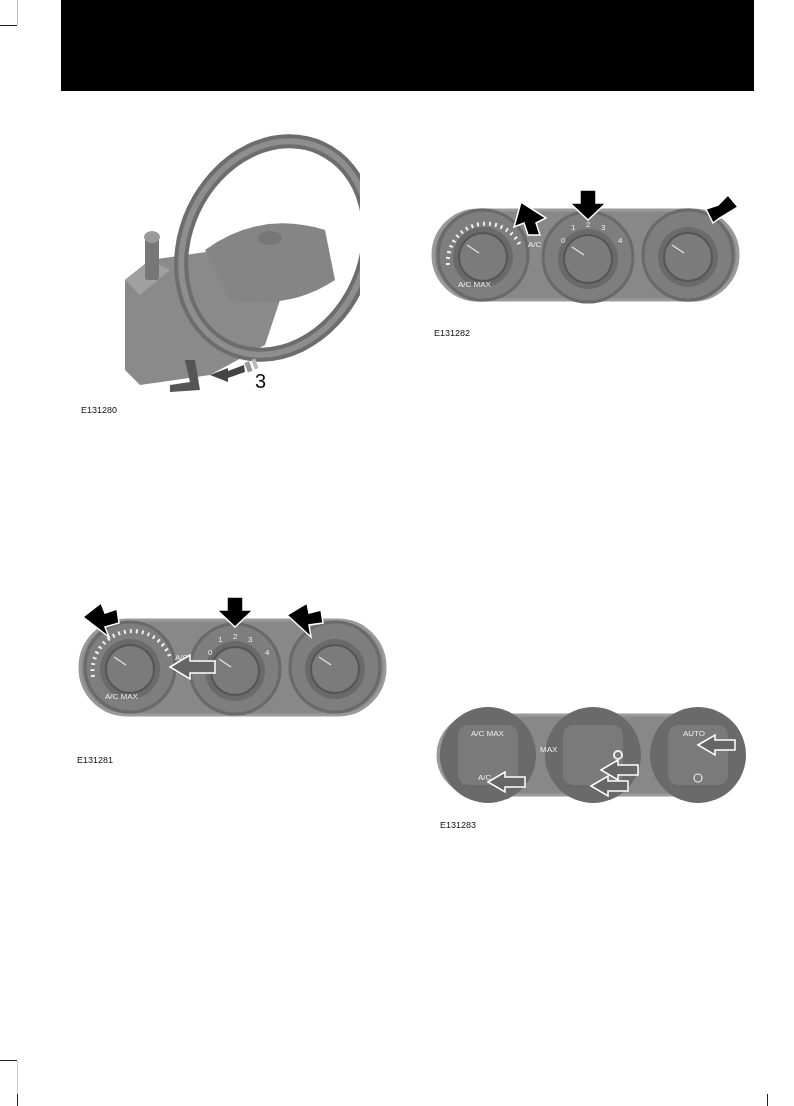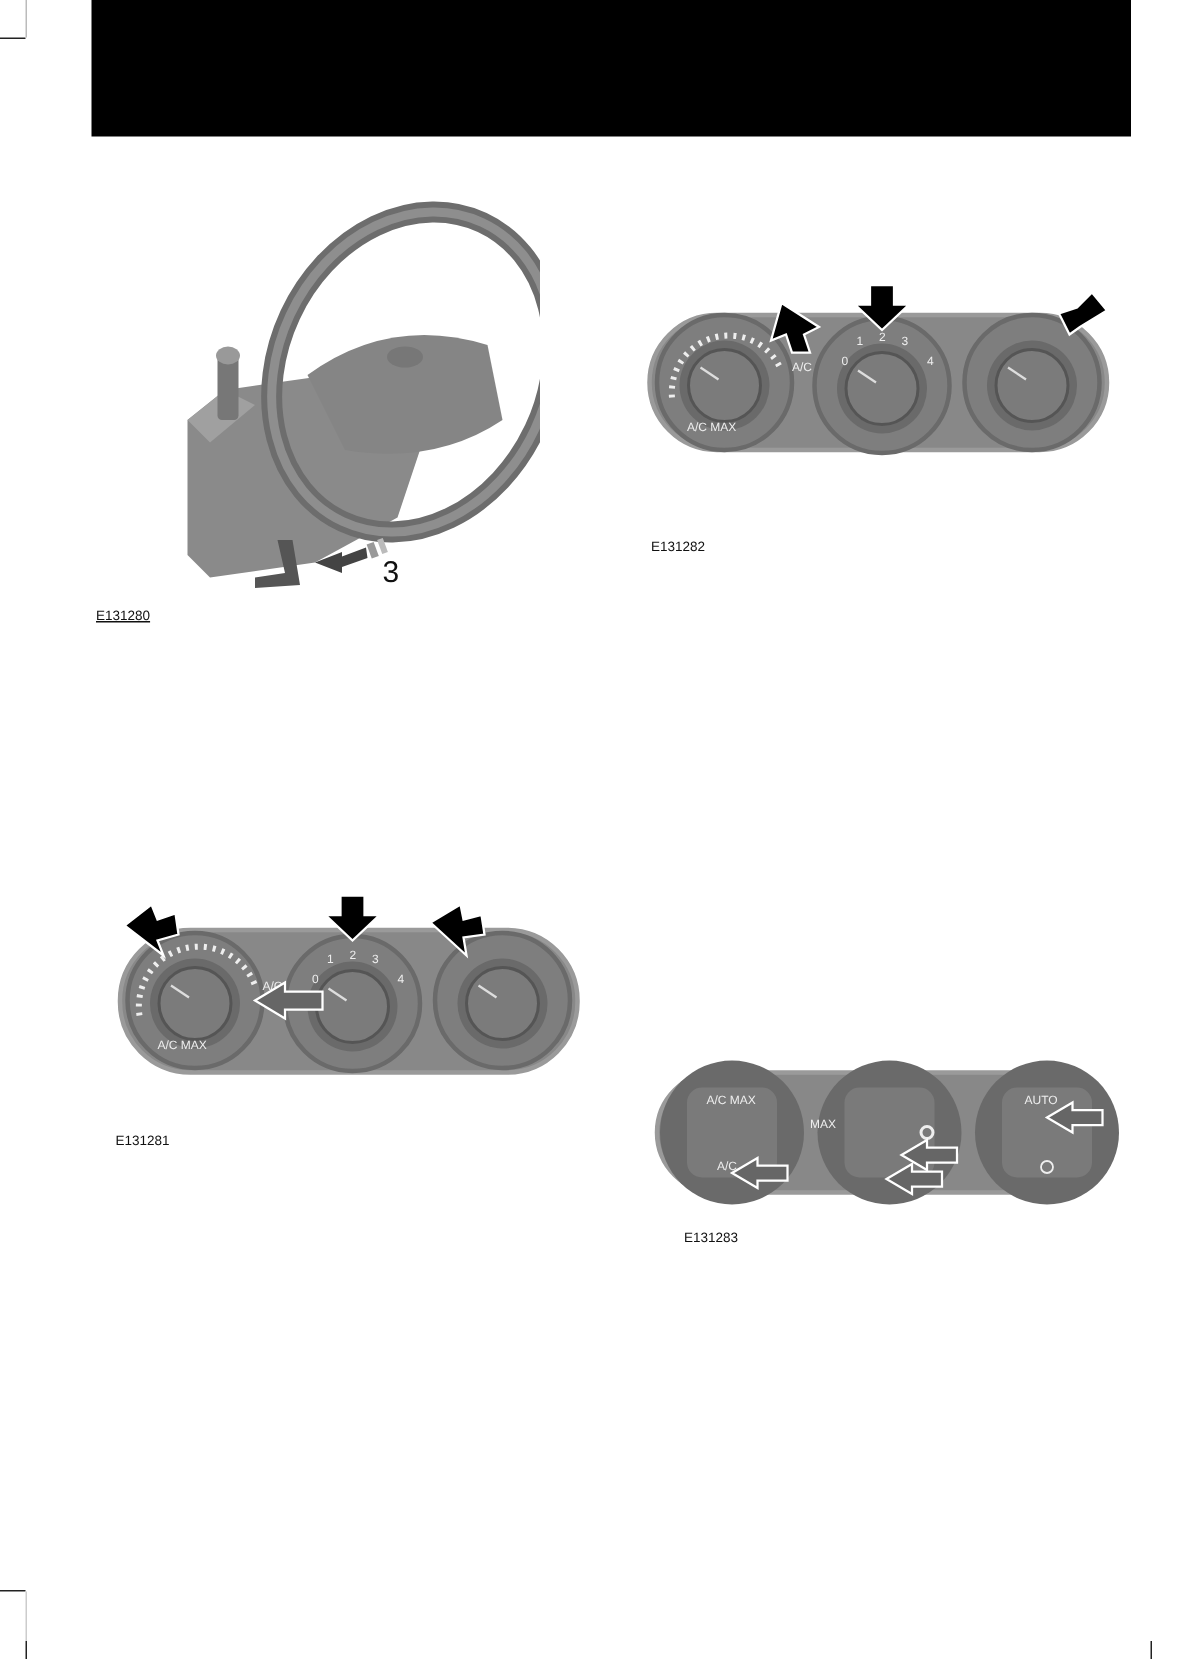--- a/index.html
+++ b/index.html
@@ -39,21 +39,21 @@
     <ellipse cx="160" cy="108" rx="12" ry="7" fill="#777"></ellipse>
 
     <path d="M75 230 L85 230 L90 260 L60 262 L60 255 L80 252 Z" fill="#555"></path>
 
     <path d="M118 238 L100 245 L118 252 L118 248 L135 242 L134 235 L118 241 Z" fill="#444"></path>
     <rect x="136" y="232" width="5" height="10" fill="#999" transform="rotate(-20 138 237)"></rect>
     <rect x="143" y="229" width="4" height="10" fill="#bbb" transform="rotate(-20 145 234)"></rect>
     <text x="145" y="258" font-family="Liberation Sans, sans-serif" font-size="20" fill="#111">3</text>
   </svg>
 </div>
-<div class="caption" style="left:64px;top:405px;text-decoration:underline;">E131280</div>
+<div class="caption" style="left:81px;top:405px;">E131280</div>
 
 <svg width="0" height="0" style="position:absolute">
   <defs>
     <g id="knob">
       <circle r="30" fill="#6a6a6a"></circle>
       <circle r="24" fill="#7b7b7b" stroke="#555" stroke-width="2"></circle>
       <line x1="-4" y1="-4" x2="-16" y2="-12" stroke="#ddd" stroke-width="1.5"></line>
     </g>
     <g id="ring">
         <circle r="45" fill="#7e7e7e" stroke="#6a6a6a" stroke-width="3"></circle>
@@ -79,21 +79,21 @@
     <text class="lbl" x="143" y="45">1</text>
     <text class="lbl" x="158" y="42">2</text>
     <text class="lbl" x="173" y="45">3</text>
     <text class="lbl" x="190" y="58">4</text>
 
     <path d="M93 17 L118 33 L108 38 L112 50 L100 50 L96 38 L86 42 Z" fill="#000" stroke="#fff" stroke-width="1.5"></path>
     <path d="M152 5 L168 5 L168 18 L178 18 L160 35 L142 18 L152 18 Z" fill="#000" stroke="#fff" stroke-width="1.5"></path>
     <path d="M300 10 L310 22 L292 33 L285 38 L278 24 L290 20 Z" fill="#000" stroke="#fff" stroke-width="1.5"></path>
   </svg>
 </div>
-<div class="caption" style="left:434px;top:328px;margin-top:31px;">E131282</div>
+<div class="caption" style="left:434px;top:328px;">E131282</div>
 
 <div class="fig" style="left:75px;top:595px;">
   <svg width="320" height="130" viewBox="0 0 320 130">
     <rect x="5" y="25" width="305" height="95" rx="47" fill="#888" stroke="#9a9a9a" stroke-width="3"></rect>
     <use href="#ring" x="55" y="72"></use>
     <use href="#ring" x="160" y="74"></use>
     <use href="#ring" x="260" y="72"></use>
     <path d="M18 82 A40 40 0 0 1 95 62" fill="none" stroke="#eee" stroke-width="4" stroke-dasharray="2 4"></path>
     <use href="#knob" x="55" y="74"></use>
     <use href="#knob" x="160" y="76"></use>
@@ -127,13 +127,13 @@
     <text class="lbl" x="250" y="36" font-size="9">AUTO</text>
     <text class="lbl" x="107" y="52" font-size="4">MAX</text>
     <circle cx="265" cy="78" r="4" fill="none" stroke="#eee" stroke-width="1.2"></circle>
     <circle cx="185" cy="55" r="4" fill="none" stroke="#eee" stroke-width="2"></circle>
     <path d="M55 82 L72 72 L72 77 L92 77 L92 87 L72 87 L72 92 Z" fill="#666" stroke="#fff" stroke-width="1.5"></path>
     <path d="M168 70 L185 60 L185 65 L205 65 L205 75 L185 75 L185 80 Z" fill="#666" stroke="#fff" stroke-width="1.5"></path>
     <path d="M158 86 L175 76 L175 81 L195 81 L195 91 L175 91 L175 96 Z" fill="#666" stroke="#fff" stroke-width="1.5"></path>
     <path d="M265 45 L282 35 L282 40 L302 40 L302 50 L282 50 L282 55 Z" fill="#666" stroke="#fff" stroke-width="1.5"></path>
   </svg>
 </div>
-<div class="caption" style="left:456px;top:820px;">E131283</div>
+<div class="caption" style="left:440px;top:820px;">E131283</div>
 
 </body></html>

